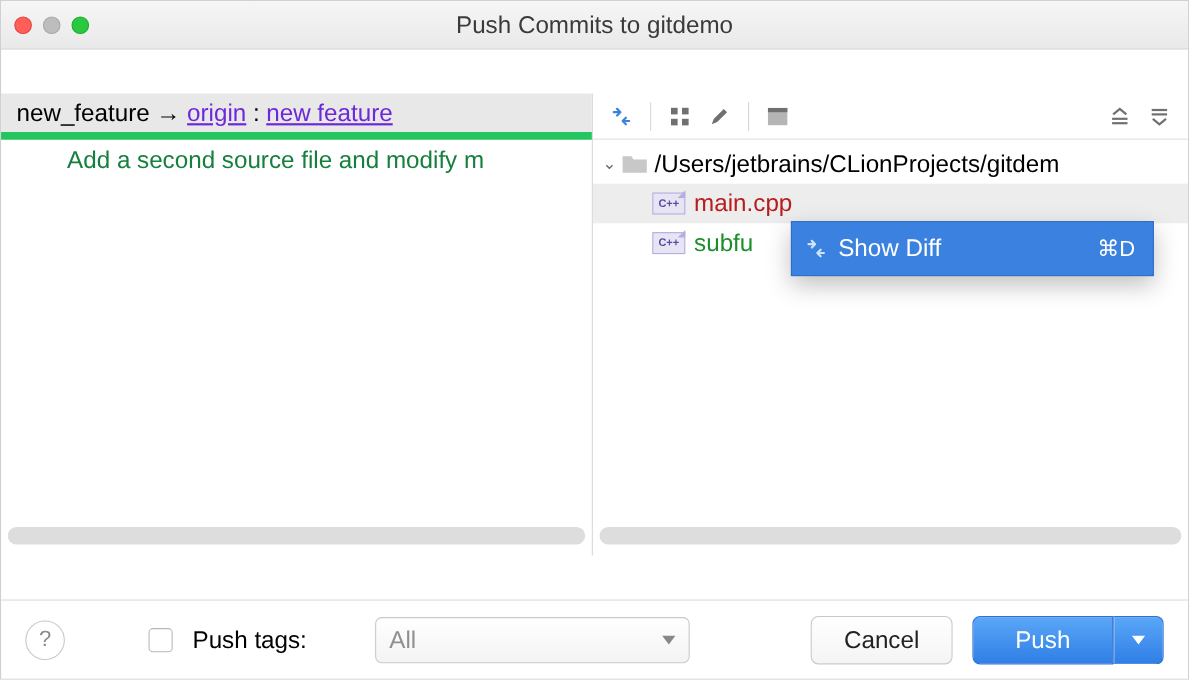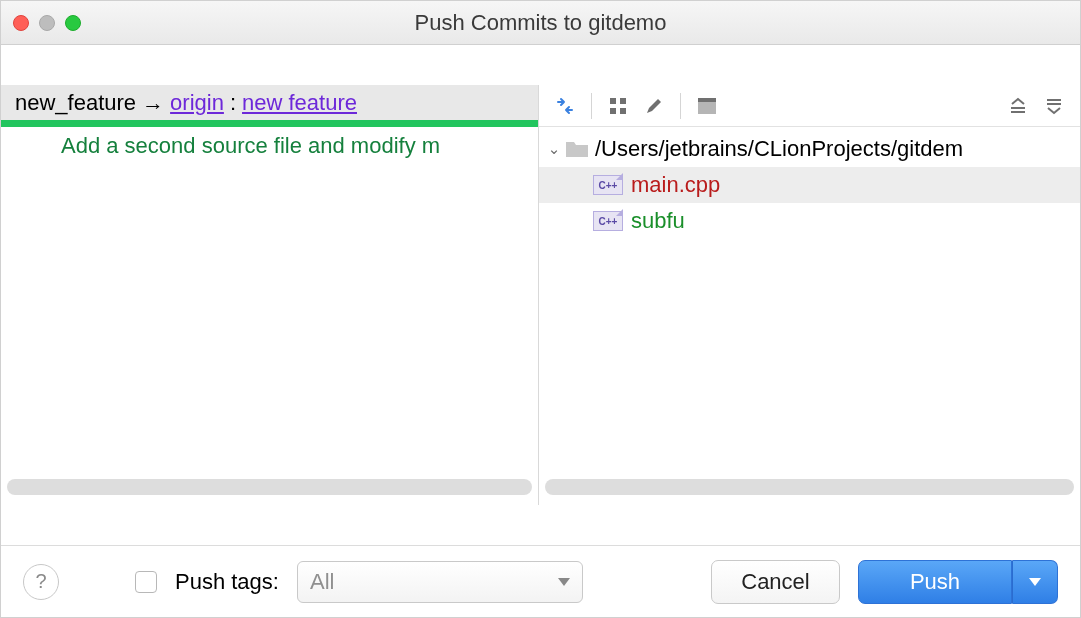--- a/index.html
+++ b/index.html
@@ -34,26 +34,26 @@
   .cpp-badge{ width:30px; height:20px; background:#e7e4f3; border:1px solid #b6aee0; color:#5a4aa5; font-size:10px; font-weight:600; display:flex; align-items:center; justify-content:center; margin-right:8px; position:relative;}
   .cpp-badge::before{content:""; position:absolute; right:-1px; top:-3px; width:0;height:0;border-left:7px solid transparent;border-bottom:7px solid #b6aee0;}
   .indent1{ padding-left:54px;}
   .fname-mod{ color:#b91c1c;}
   .fname-add{ color:#1a8f2a;}
   .right .fill{flex:1;}
   .footer { height:72px; border-top:1px solid #dcdcdc; display:flex; align-items:center; padding:0 22px; gap:18px;}
   .help { width:36px; height:36px; border:1px solid #c8c8c8; border-radius:50%; display:flex; align-items:center; justify-content:center; color:#8a8a8a; font-size:20px;}
   .chk { width:22px; height:22px; border:1px solid #b8b8b8; border-radius:4px; background:#fff;}
   .lbl { font-size:22px; color:#000000;}
-  .combo { width:286px; height:42px; border:1px solid #c9c9c9; border-radius:6px; background:linear-gradient(#fff,#f3f3f3); display:flex; align-items:center; padding:0 12px; color:#909090; font-size:22px;}
+  .combo { width:286px; height:42px; border:1px solid #c9c9c9; border-radius:6px; background:linear-gradient(#fff,#f3f3f3); display:flex; align-items:center; padding:0 12px; color:#909090; font-size:22px;margin-left:44px;}
   .combo .dd{margin-left:auto;width:0;height:0;border-left:6px solid transparent;border-right:6px solid transparent;border-top:8px solid #888;}
   .btn { height:44px; border-radius:7px; font-size:22px; display:flex; align-items:center; justify-content:center;}
   .btn.cancel{ width:129px; border:1px solid #c9c9c9; background:linear-gradient(#ffffff,#f4f4f4); color:#222;}
   .pushgrp{ display:flex;}
-  .btn.push{ width:154px; background:linear-gradient(#5aa7f7,#2f7fe6); color:#fff; border:1px solid #2e72d6; border-top-right-radius:0;border-bottom-right-radius:0;}
+  .btn.push{ width:128px; background:linear-gradient(#5aa7f7,#2f7fe6); color:#fff; border:1px solid #2e72d6; border-top-right-radius:0;border-bottom-right-radius:0;}
   .btn.pushdd{ width:46px; background:linear-gradient(#5aa7f7,#2f7fe6); border:1px solid #2e72d6; border-left:1px solid #2a6ccf; border-top-left-radius:0;border-bottom-left-radius:0; display:flex;align-items:center;justify-content:center;}
   .btn.pushdd .tri{width:0;height:0;border-left:6px solid transparent;border-right:6px solid transparent;border-top:8px solid #fff;}
   .footer .grow{flex:1;}
   .ctxmenu{ position:absolute; top:116px; left:180px; width:330px; background:#3a81e0; border:1px solid #2f6ec9; box-shadow:0 8px 22px rgba(0,0,0,0.25); padding:4px 0;}
   .ctxitem{ height:40px; display:flex; align-items:center; color:#fff; font-size:22px; padding:0 16px 0 12px;}
   .ctxitem .ic{ margin-right:10px; display:flex;}
   .ctxitem .sc{ margin-left:auto; font-size:20px;}
   svg{display:block;}
 </style>
 </head>
@@ -147,20 +147,32 @@
         </div>
         <div class="row indent1">
           <span class="cpp-badge">C++</span>
           <span class="fname-add">subfu</span>
         </div>
       </div>
 
       <div class="fill"></div>
       <div class="hscroll"></div>
 
+      <div class="ctxmenu">
+        <div class="ctxitem">
+          <span class="ic">
+            <svg width="20" height="20" viewBox="0 0 20 20">
+                <path d="M3 6 L9 6 M9 6 L6 3 M9 6 L6 9" stroke="#cfe3ff" stroke-width="2" fill="none" stroke-linecap="round"></path>
+                <path d="M17 14 L11 14 M11 14 L14 11 M11 14 L14 17" stroke="#cfe3ff" stroke-width="2" fill="none" stroke-linecap="round"></path>
+              </svg>
+          </span>
+          <span>Show Diff</span>
+          <span class="sc">⌘D</span>
+        </div>
+      </div>
     </div>
 
   </div>
 
   <div class="footer">
     <div class="help">?</div>
     <div style="width:40px"></div>
     <div class="chk"></div>
     <span class="lbl">Push tags:</span>
     <div class="combo">

